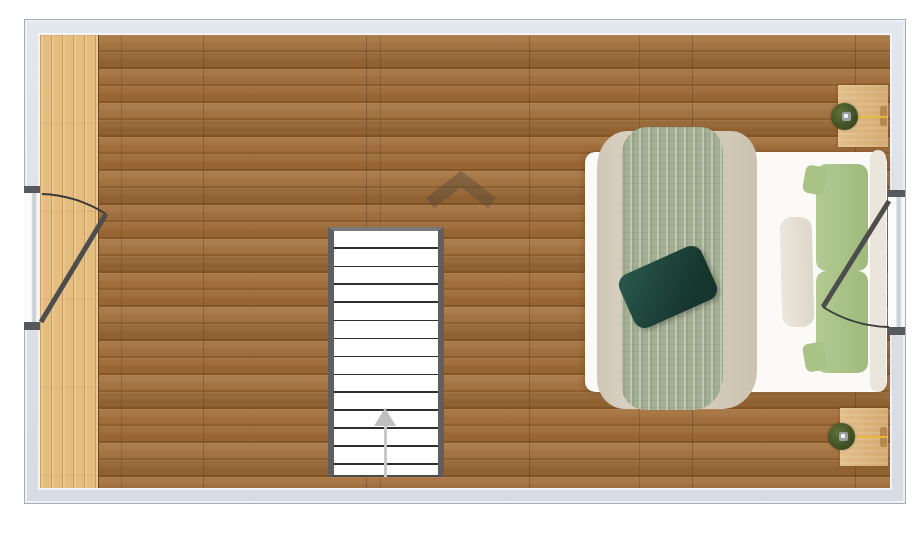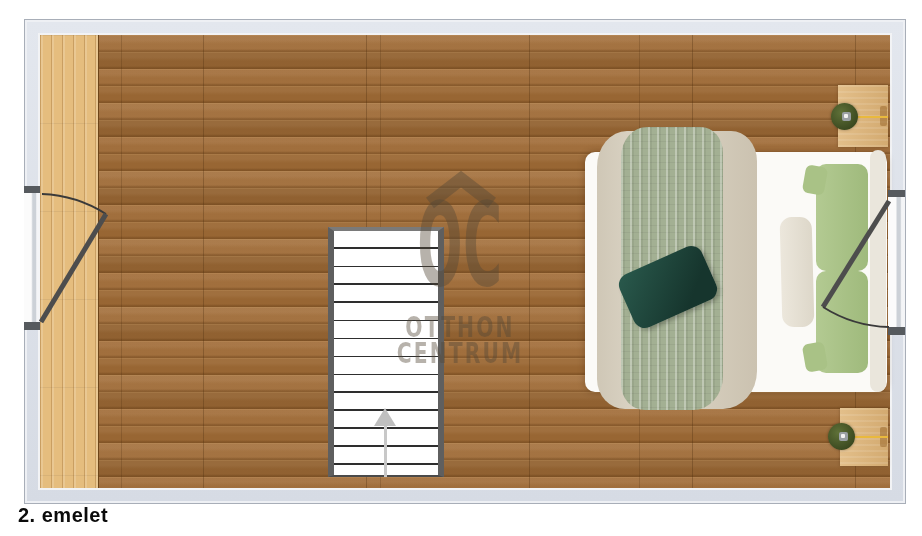--- a/index.html
+++ b/index.html
@@ -195,29 +195,23 @@
     <div class="knob"></div>
   </div>
 
   <div class="opening left"></div>
   <div class="opening right"></div>
   <div class="frame-bar l-top"></div>
   <div class="frame-bar l-bot"></div>
   <div class="frame-bar r-top"></div>
   <div class="frame-bar r-bot"></div>
 
-  <div class="wm">
-    <span class="wm-oc">OC</span>
-    <span class="wm-line first">OTTHON</span>
-    <span class="wm-line">CENTRUM</span>
-  </div>
 
   <svg class="overlay" viewBox="0 0 922 536">
     <path d="M 430 203 L 461 179 L 492 203" fill="none" stroke="rgba(84,71,56,0.42)" stroke-width="13"></path>
     <path d="M 42 194 A 128 128 0 0 1 106 214" fill="none" stroke="#3a3a3a" stroke-width="1.8"></path>
     <line x1="41" y1="322" x2="106" y2="214" stroke="#4d4d4d" stroke-width="5"></line>
     <line x1="889" y1="201" x2="823" y2="307" stroke="#4d4d4d" stroke-width="5"></line>
     <path d="M 823 307 A 128 128 0 0 0 889 327" fill="none" stroke="#3a3a3a" stroke-width="1.8"></path>
   </svg>
 
-  <div class="floor-label">2. emelet</div>
 
 </div>
 
 </body></html>

